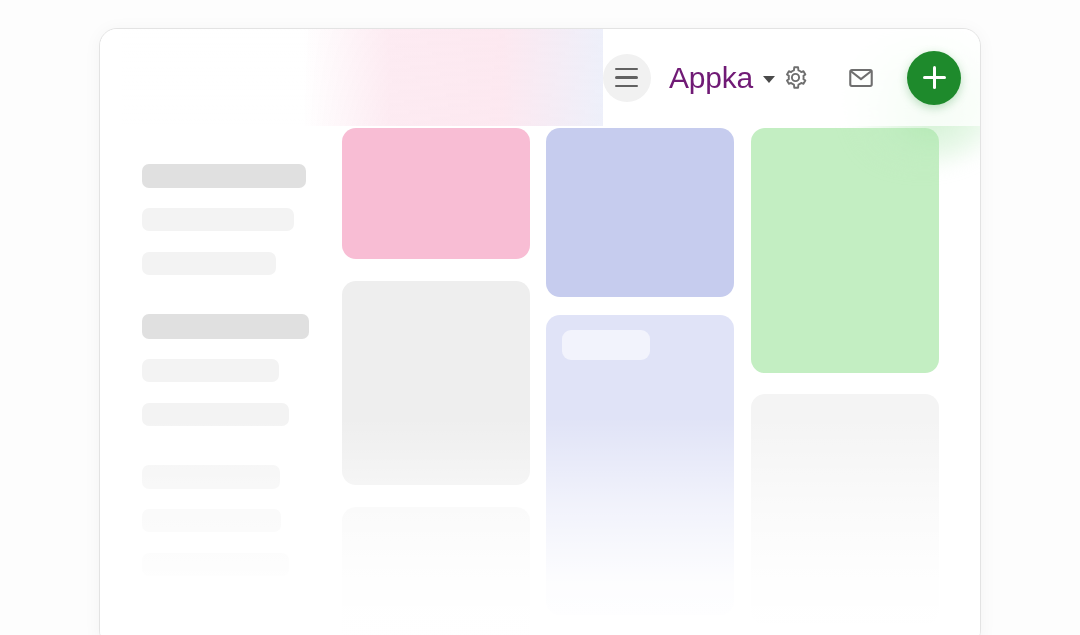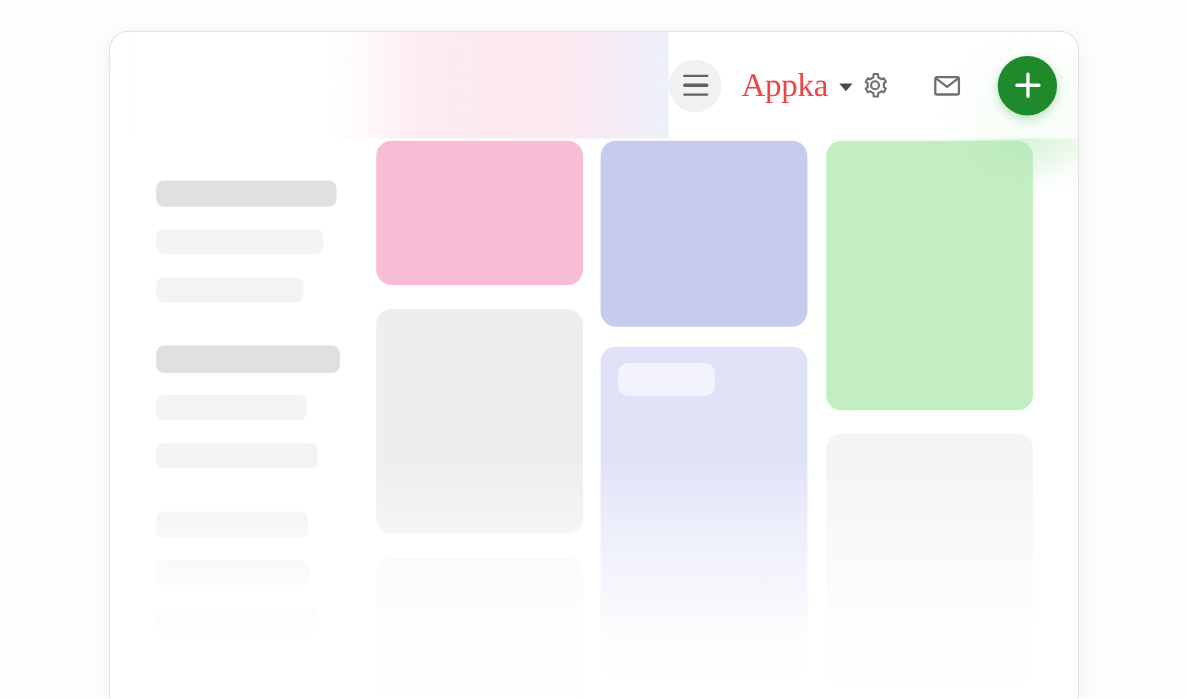--- a/index.html
+++ b/index.html
@@ -163,24 +163,23 @@
     display: flex;
     align-items: center;
     gap: 10px;
     margin-left: 18px;
     cursor: pointer;
     flex: none;
   }
   #brand-title {
     font-size: 30px;
     font-weight: 500;
-    color: #ef4444;
+    color: #701a75;
     letter-spacing: -0.2px;
     line-height: 1;
-    font-family: Liberation Serif, serif;
   }
   #brand-caret {
     width: 0; height: 0;
     border-left: 6px solid transparent;
     border-right: 6px solid transparent;
     border-top: 7px solid #4a4a4a;
     margin-top: 4px;
   }
 
   

